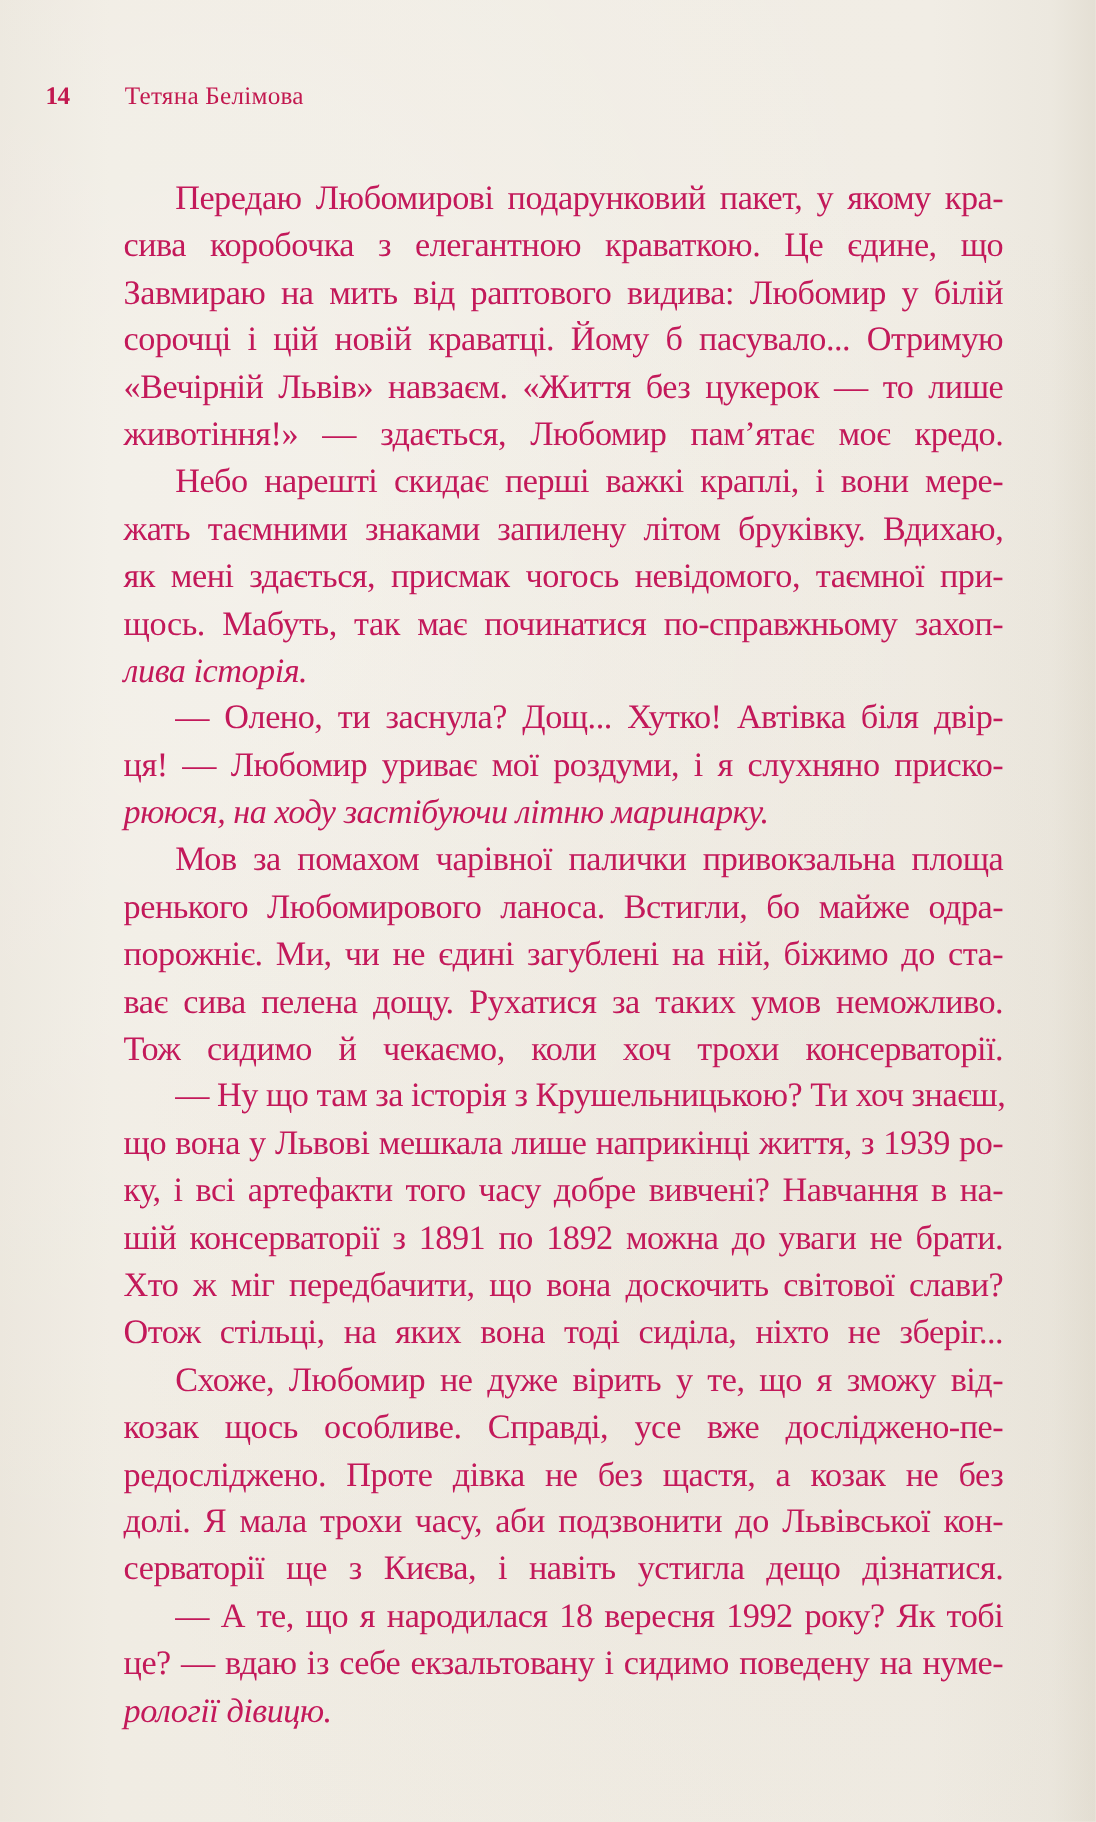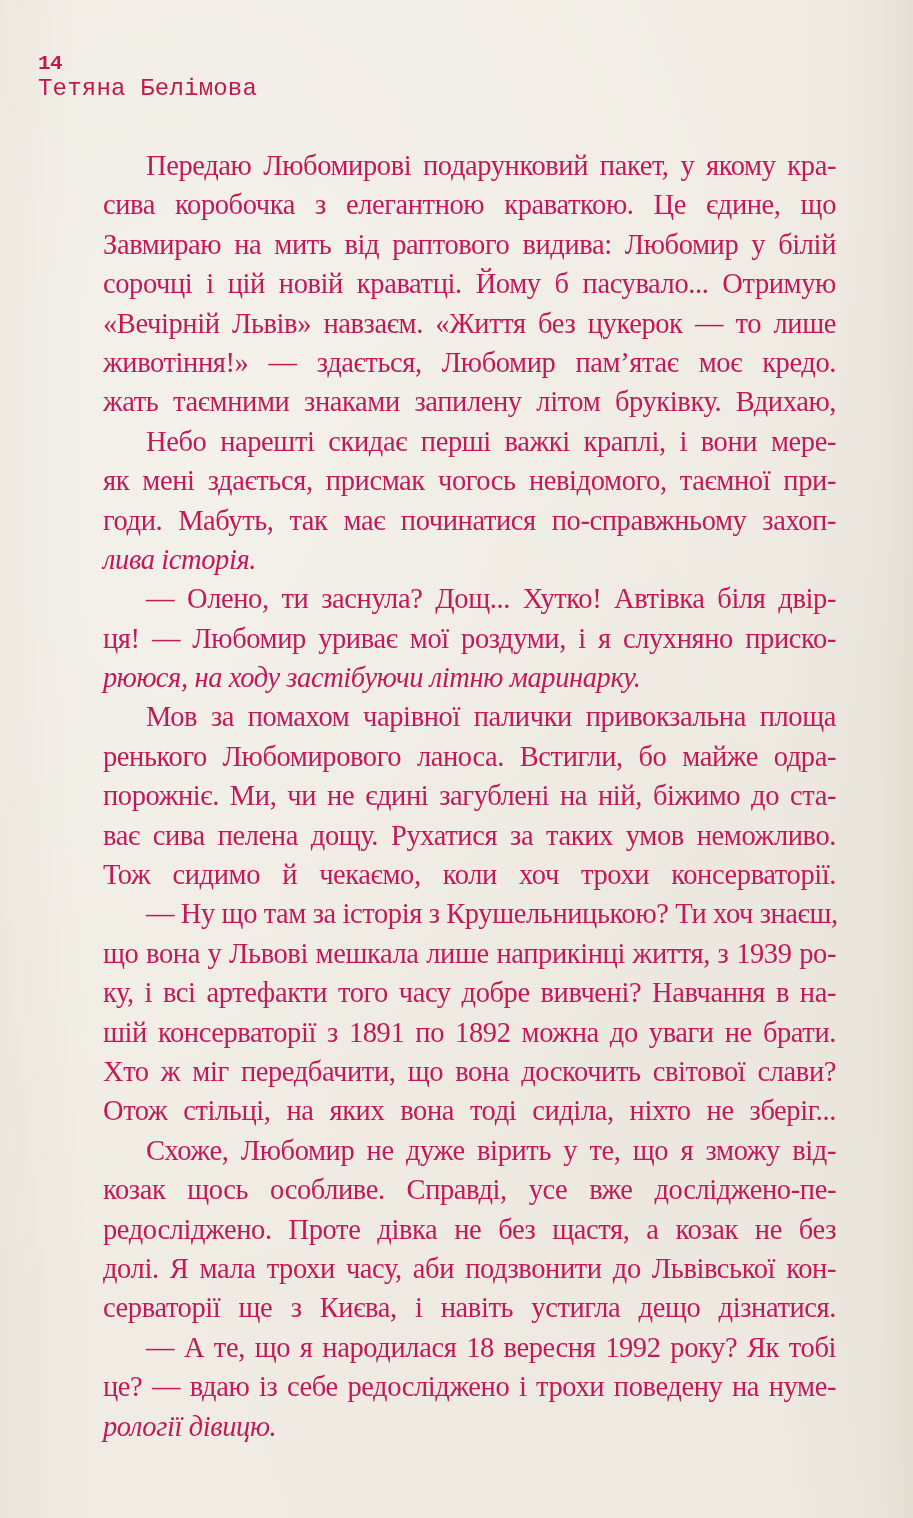--- a/index.html
+++ b/index.html
@@ -16,37 +16,36 @@
     .page {
       position: absolute;
       inset: 0;
       background:
         radial-gradient(ellipse at 20% 30%, rgba(255,255,255,0.25), transparent 60%),
         radial-gradient(ellipse at 80% 70%, rgba(200,190,170,0.12), transparent 60%),
         linear-gradient(to right, #ebe6dc 0%, #f0ece3 10%, #f1ede5 85%, #ece8df 96%, #e4dfd4 100%);
     }
     .header {
       position: absolute;
-      top: 52px;
+      top: 68px;
       left: 38px;
       height: 32px;
       display: flex;
       align-items: baseline;
       color: #c2184f;
-      font-family: Liberation Mono, monospace;
-      flex-direction: column;
+      font-family: Liberation Serif, serif;
     }
     .page-number {
       font-size: 21px;
       font-weight: bold;
       width: 66px;
       letter-spacing: -0.5px;
     }
     .running-head {
-      font-size: 24px;
+      font-size: 21px;
       letter-spacing: 0.2px;
     }
     .body-text {
       position: absolute;
       top: 146px;
       left: 146px;
       width: 690px;
       color: #c3195a;
       font-family: "Liberation Serif", serif;
       font-size: 28.5px;
@@ -83,24 +82,24 @@
     <p class="para">
       <span class="line" style="padding-left:0">Передаю Любомирові подарунковий пакет, у якому кра-</span>
       <span class="line" style="margin-left:-43px">сива коробочка з елегантною краваткою. Це єдине, що</span>
       <span class="line" style="margin-left:-43px">Завмираю на мить від раптового видива: Любомир у білій</span>
       <span class="line" style="margin-left:-43px">сорочці і цій новій краватці. Йому б пасувало... Отримую</span>
       <span class="line" style="margin-left:-43px">«Вечірній Львів» навзаєм. «Життя без цукерок — то лише</span>
       <span class="line" style="margin-left:-43px">животіння!» — здається, Любомир пам’ятає моє кредо.</span>
     </p>
 
     <p class="para">
+      <span class="line">Небо нарешті скидає перші важкі краплі, і вони мере-</span>
       <span class="line" style="margin-left:-43px">жать таємними знаками запилену літом бруківку. Вдихаю,</span>
-      <span class="line">Небо нарешті скидає перші важкі краплі, і вони мере-</span>
       <span class="line" style="margin-left:-43px">як мені здається, присмак чогось невідомого, таємної при-</span>
-      <span class="line" style="margin-left:-43px">годи. Мабуть, так має починатися по-справжньому захоп-</span>
+      <span class="line" style="margin-left:-43px">щось. Мабуть, так має починатися по-справжньому захоп-</span>
       <span class="line last" style="margin-left:-43px">лива історія.</span>
     </p>
 
     <p class="para">
       <span class="line">— Олено, ти заснула? Дощ... Хутко! Автівка біля двір-</span>
       <span class="line" style="margin-left:-43px">ця! — Любомир уриває мої роздуми, і я слухняно приско-</span>
       <span class="line last" style="margin-left:-43px">рююся, на ходу застібуючи літню маринарку.</span>
     </p>
 
     <p class="para">
@@ -123,21 +122,21 @@
     <p class="para">
       <span class="line">Схоже, Любомир не дуже вірить у те, що я зможу від-</span>
       <span class="line" style="margin-left:-43px">козак щось особливе. Справді, усе вже досліджено-пе-</span>
       <span class="line" style="margin-left:-43px">редосліджено. Проте дівка не без щастя, а козак не без</span>
       <span class="line" style="margin-left:-43px">долі. Я мала трохи часу, аби подзвонити до Львівської кон-</span>
       <span class="line" style="margin-left:-43px">серваторії ще з Києва, і навіть устигла дещо дізнатися.</span>
     </p>
 
     <p class="para">
       <span class="line">— А те, що я народилася 18 вересня 1992 року? Як тобі</span>
-      <span class="line" style="margin-left:-43px">це? — вдаю із себе редосліджено і трохи поведену на нуме-</span>
+      <span class="line" style="margin-left:-43px">це? — вдаю із себе екзальтовану і сидимо поведену на нуме-</span>
       <span class="line last" style="margin-left:-43px">рології дівицю.</span>
     </p>
 
   </div>
 </div>
 
 <style>
   .body-text .line:not([style*="margin-left:-43px"]) {
     width: 690px;
   }

